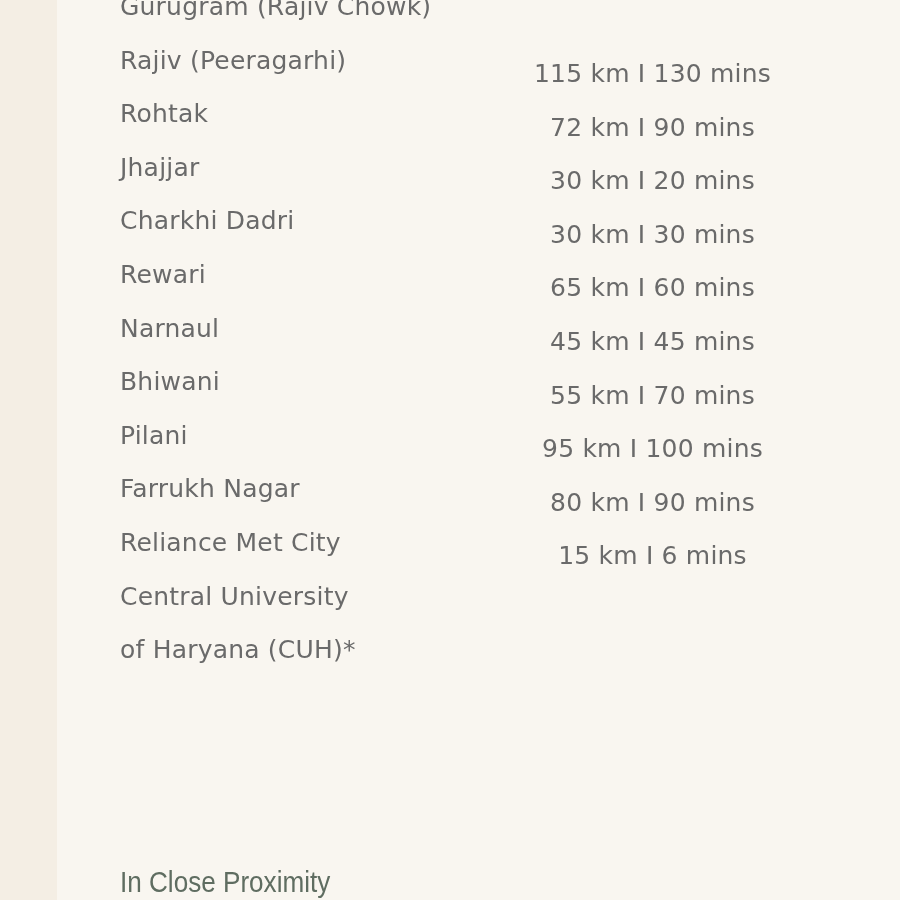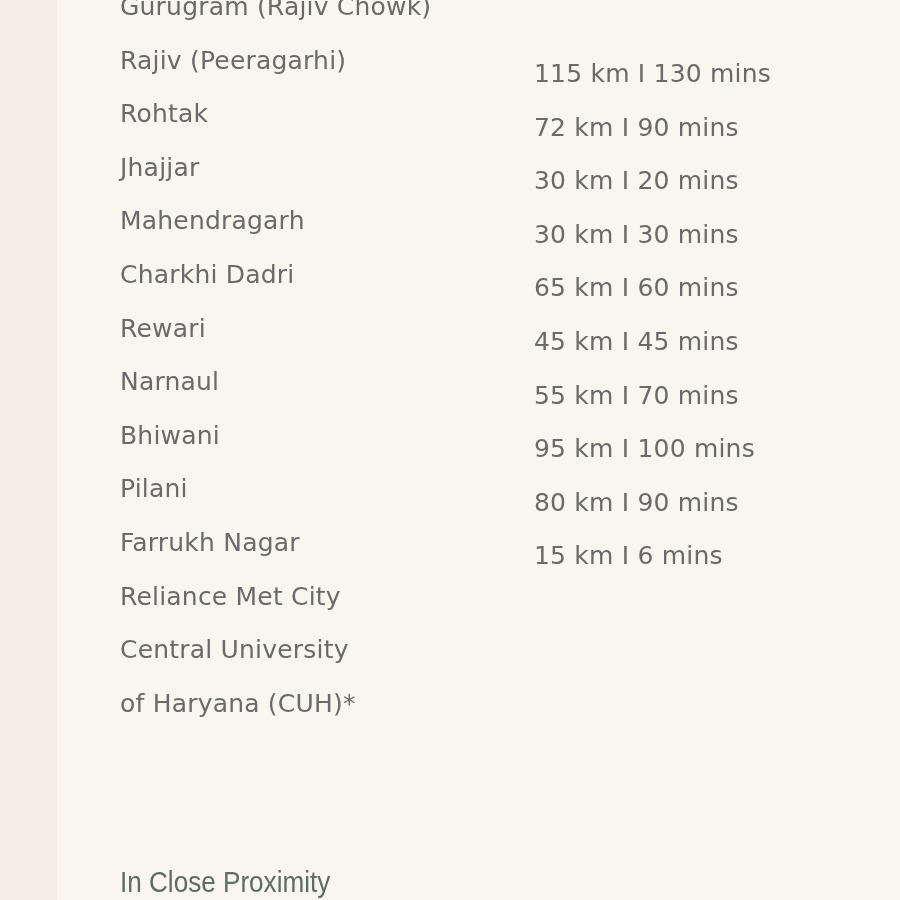--- a/index.html
+++ b/index.html
@@ -26,21 +26,21 @@
       background: #f4eee4;
     }
     .col-left, .col-right {
       position: absolute;
       font-family: "DejaVu Sans", sans-serif;
       color: #6a6a6a;
       font-size: 25px;
       letter-spacing: 0.2px;
     }
     .col-left { left: 120px; top: -12px; }
-    .col-right { left: 534px; top: 55px; }
+    .col-right { left: 534px; top: 55px; text-align: center; }
     .row {
       height: 53.6px;
       line-height: 38px;
       white-space: nowrap;
     }
     .section-heading {
       position: absolute;
       left: 120px;
       top: 866px;
       font-family: "Liberation Sans", sans-serif;
@@ -64,21 +64,20 @@
 <body>
 
 <div class="page">
   <div class="left-strip"></div>
 
   <div class="col-left">
     <div class="row">Gurugram (Rajiv Chowk)</div>
     <div class="row">Rajiv (Peeragarhi)</div>
     <div class="row">Rohtak</div>
     <div class="row">Jhajjar</div>
-    <div class="row">Mahendragarh</div>
     <div class="row">Charkhi Dadri</div>
     <div class="row">Rewari</div>
     <div class="row">Narnaul</div>
     <div class="row">Bhiwani</div>
     <div class="row">Pilani</div>
     <div class="row">Farrukh Nagar</div>
     <div class="row">Reliance Met City</div>
     <div class="row">Central University</div>
     <div class="row">of Haryana (CUH)*</div>
   </div>

